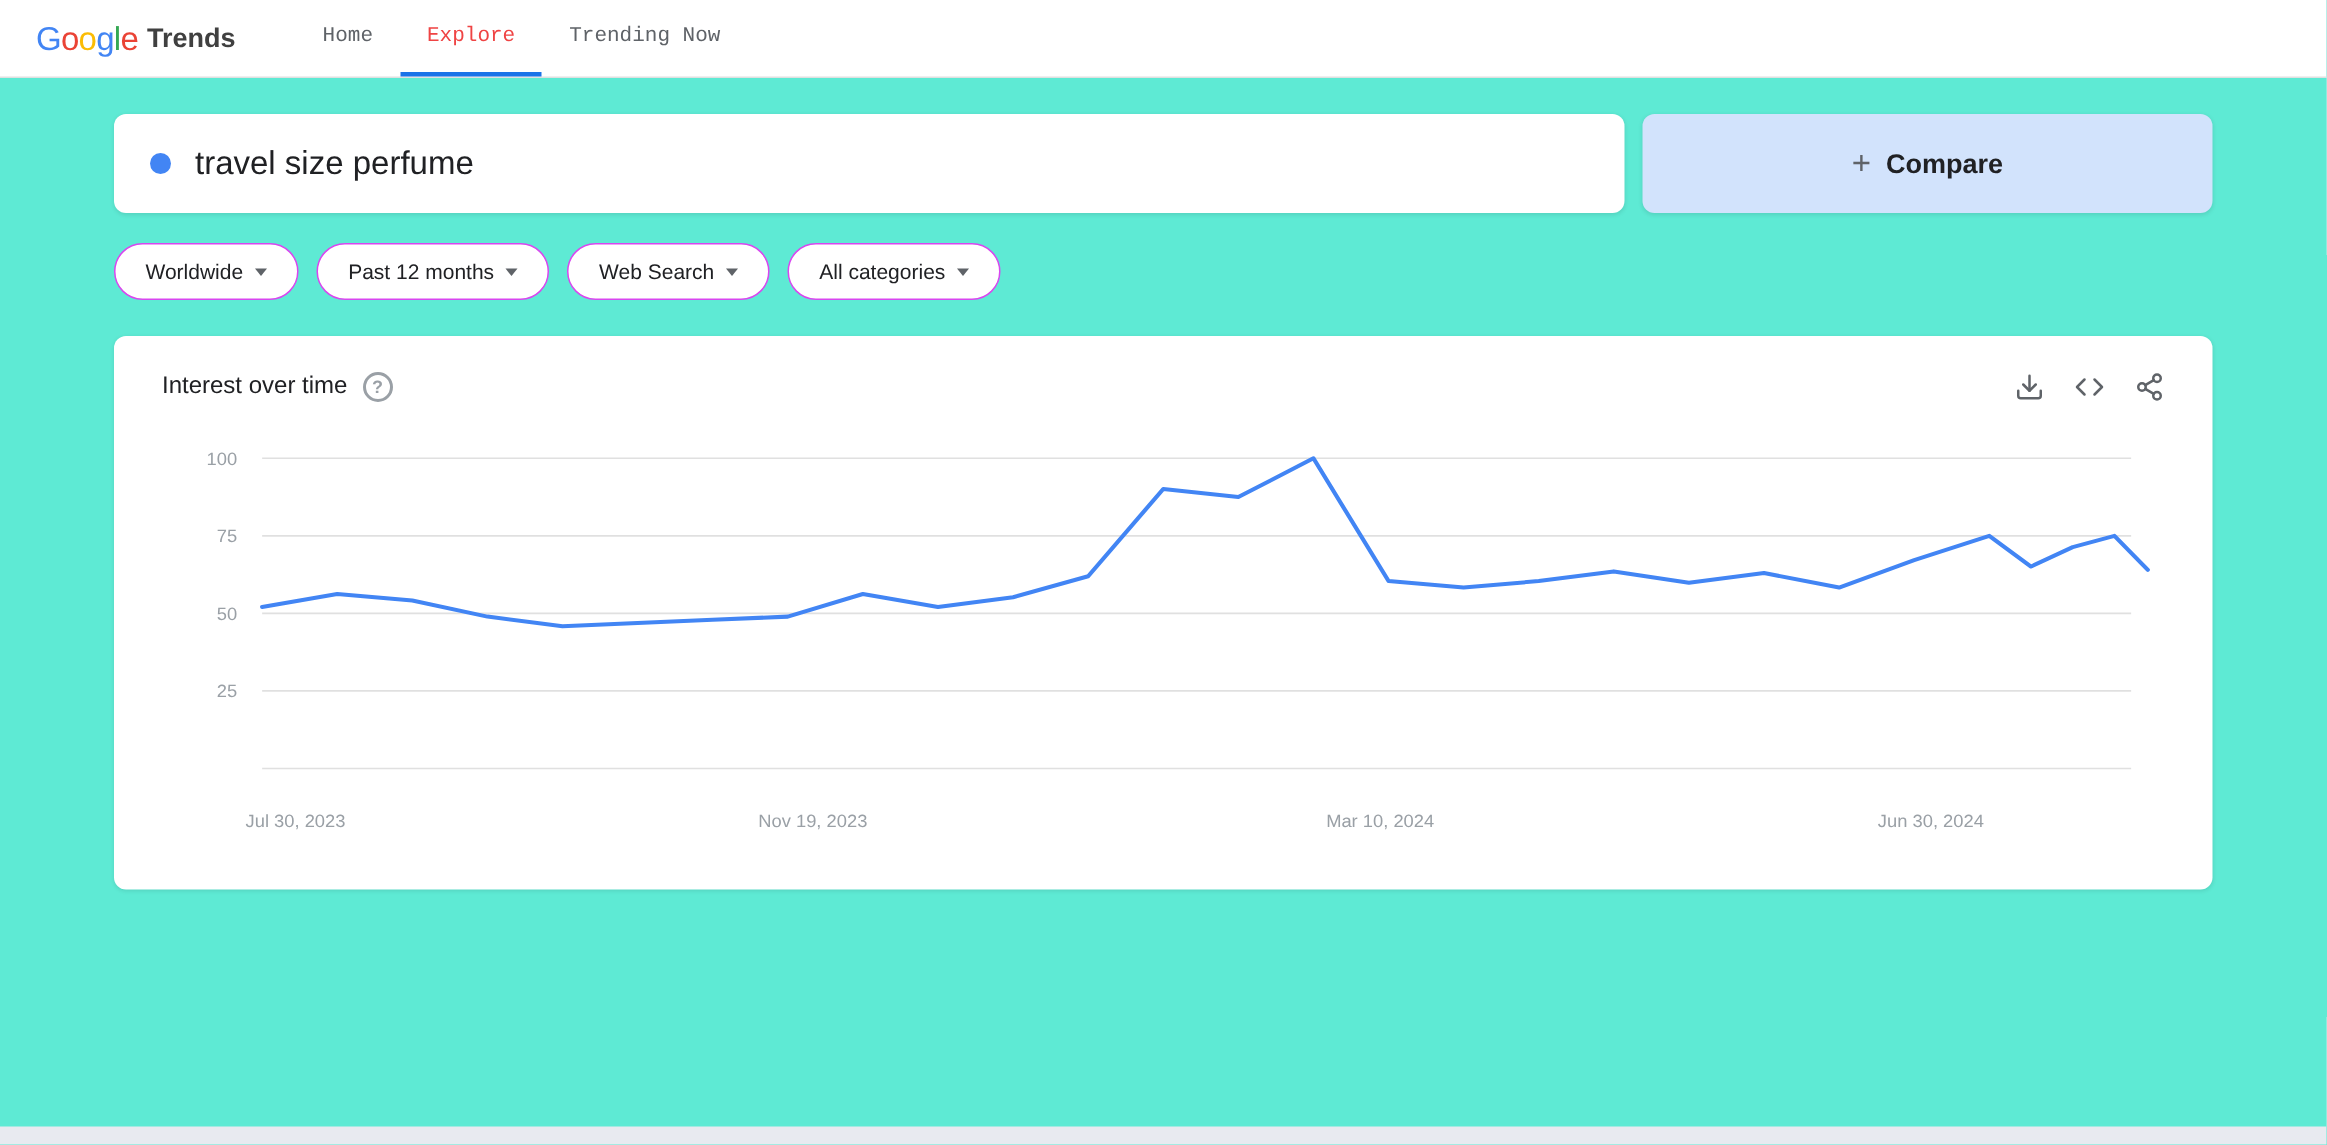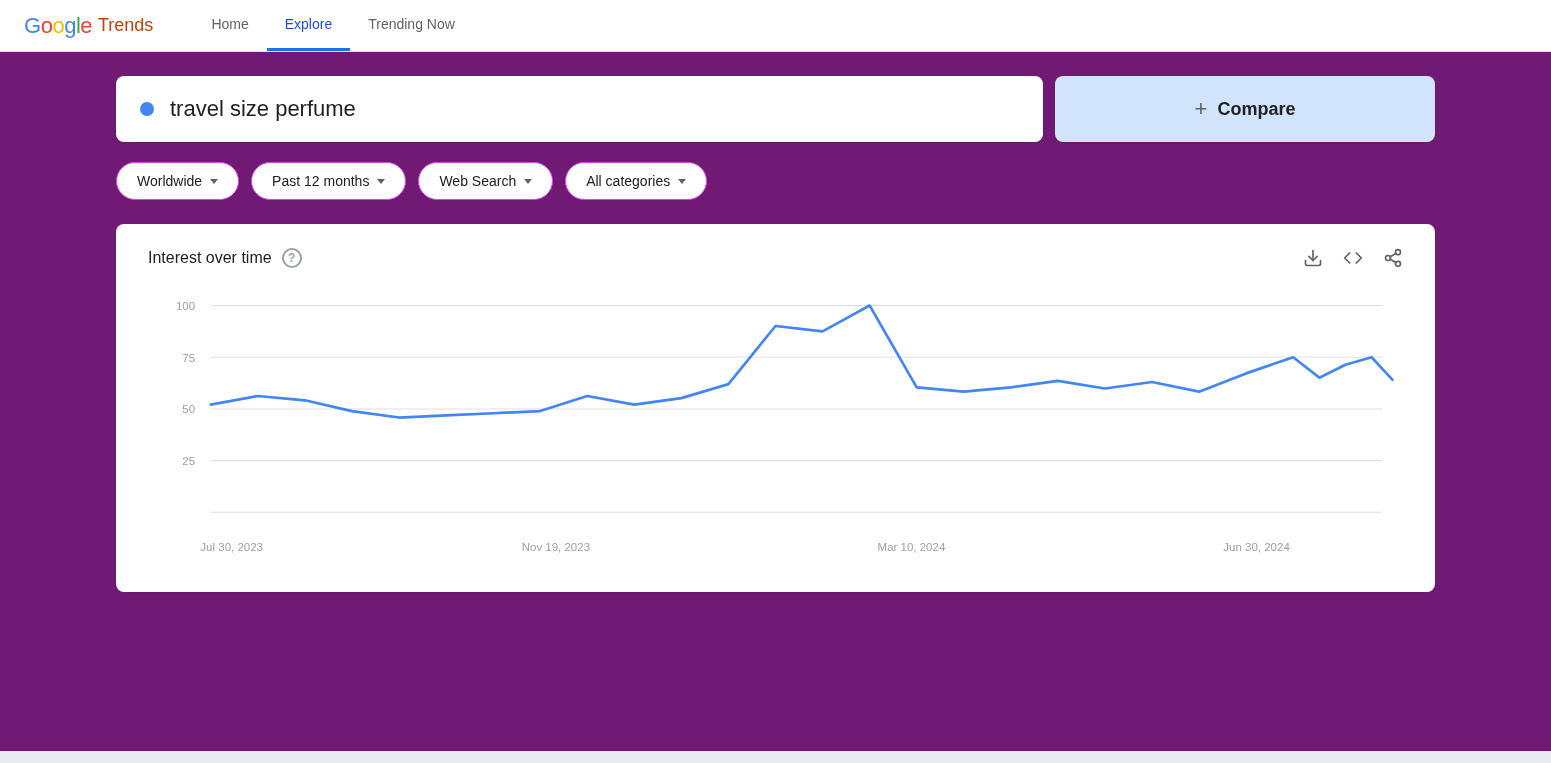--- a/index.html
+++ b/index.html
@@ -31,51 +31,52 @@
       font-size: 22px;
       font-weight: 400;
       letter-spacing: -0.5px;
     }
     .logo-google .g-blue { color: #4285f4; }
     .logo-google .g-red { color: #ea4335; }
     .logo-google .g-yellow { color: #fbbc04; }
     .logo-google .g-green { color: #34a853; }
     .logo-trends {
       font-size: 18px;
-      color: #c2410c;
-      font-weight: 400;
+      color: #404040;
+      font-weight: 700;
     }
     .nav {
       display: flex;
       align-items: center;
       gap: 0;
       height: 100%;
+      font-family: Liberation Mono, monospace;
     }
     .nav-item {
       padding: 0 18px;
       height: 100%;
       display: flex;
       align-items: center;
       font-size: 14px;
       color: #5f6368;
       cursor: pointer;
       text-decoration: none;
       border-bottom: 3px solid transparent;
       font-weight: 500;
       transition: color 0.2s;
     }
     .nav-item.active {
-      color: #1d4ed8;
+      color: #ef4444;
       border-bottom: 3px solid #1a73e8;
     }
 
     
     .main {
-      padding: 24px 116px;
-      background: #701a75;
+      padding: 24px 76px;
+      background: #5eead4;
       min-height: calc(763px - 64px);
     }
 
     
     .search-section {
       display: flex;
       gap: 12px;
       margin-bottom: 20px;
     }
     .search-box {

